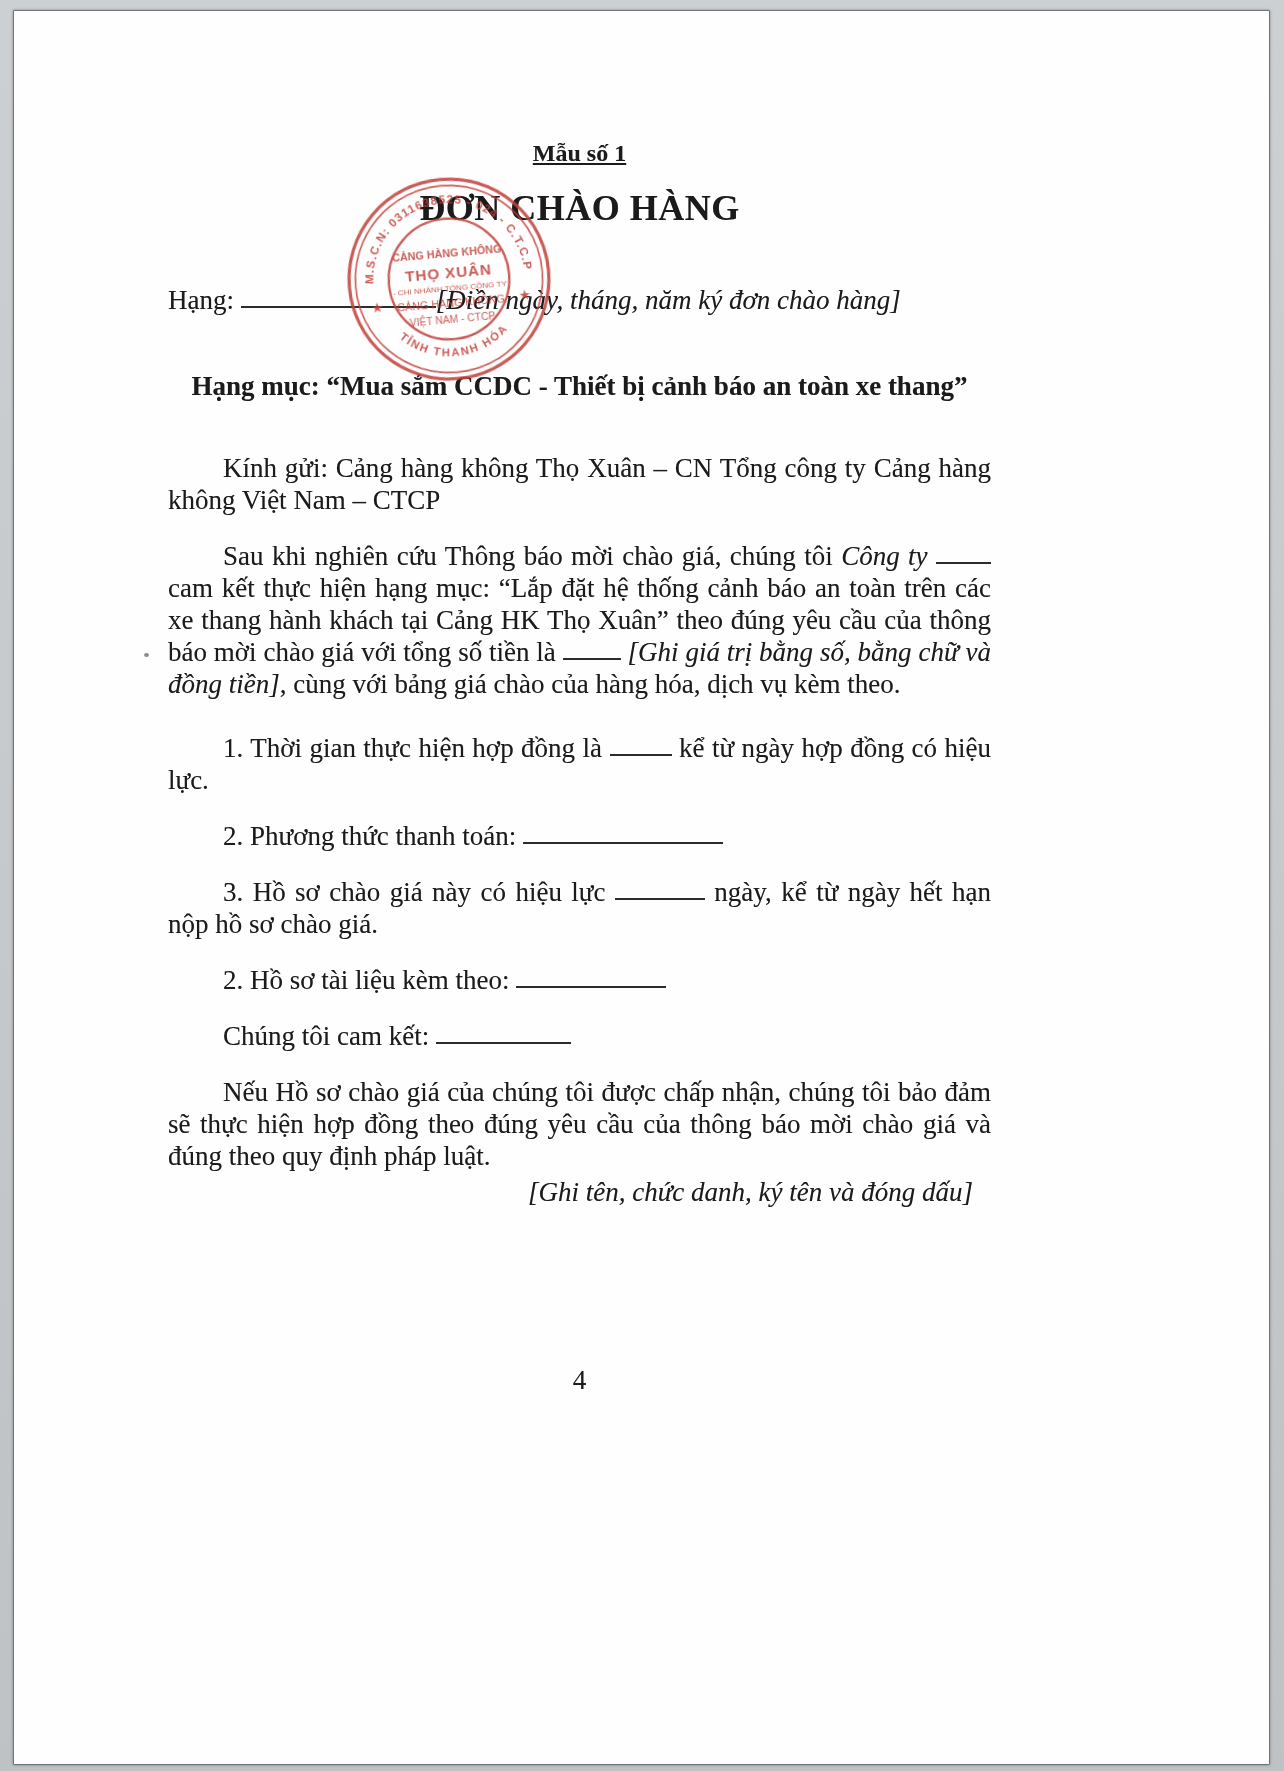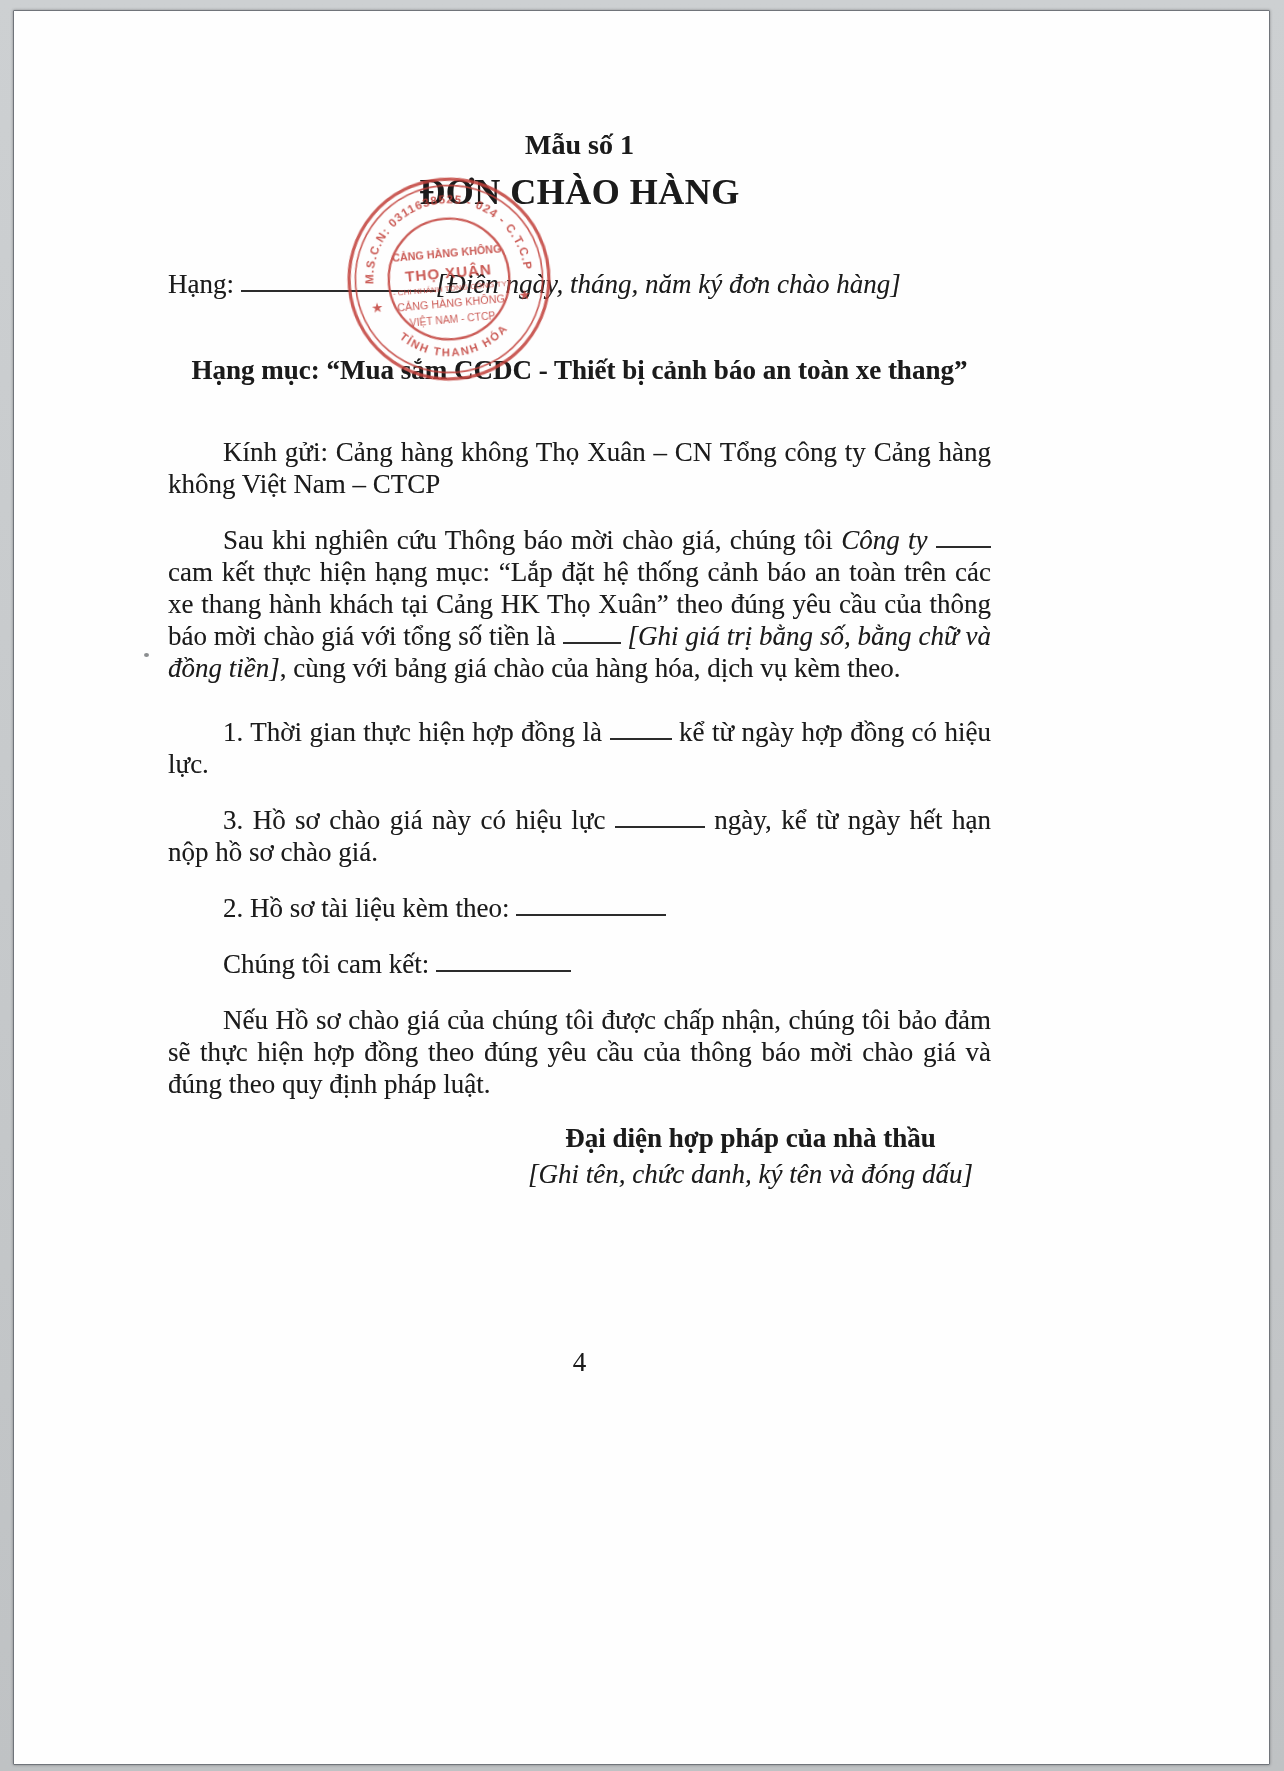--- a/index.html
+++ b/index.html
@@ -3,21 +3,21 @@
 <meta charset="utf-8">
 <style>
   html,body{margin:0;padding:0;width:1284px;height:1771px;overflow:hidden;
     background:#c6c9cb;font-family:"Liberation Serif",serif;}
   .scan-bg{position:relative;width:1284px;height:1771px;background:linear-gradient(180deg,#cdd0d2,#bfc2c4);}
   .page{position:absolute;left:13px;top:10px;width:1255px;height:1753px;
     background:#fefefe;border:1px solid #70747a;border-radius:1px;
     box-shadow:0 0 3px rgba(0,0,0,.35);}
   .content{position:relative;padding:108px 278px 0 154px;color:#1b1b1b;
     font-size:27px;line-height:32px;text-shadow:0 0 .6px rgba(20,20,20,.35);}
-  .form-label{font-weight:bold;font-size:28px;line-height:36px;text-align:center;margin:8px;}
+  .form-label{font-weight:bold;font-size:24px;line-height:36px;text-align:center;margin:16px;text-decoration:underline;}
   .doc-title{font-weight:bold;font-size:36px;line-height:42px;text-align:center;margin:4px 0 0;letter-spacing:.5px;}
   .para{margin:24px 0 0;text-indent:55px;text-align:justify;}
   .para span{text-indent:0;}
   p[data-name="date-line"]{margin-top:55px;text-indent:0;text-align:left;}
   p[data-name="subject-line"]{margin-top:54px;text-indent:0;text-align:center;font-weight:bold;}
   p[data-name="salutation"]{margin-top:50px;}
   p[data-name="intro-paragraph"]{margin-top:24px;}
   p[data-name="item-1"]{margin-top:32px;}
   p[data-name="signature-title"],p[data-name="signature-note"]{
     margin-left:345px;width:475px;text-align:center;text-indent:0;}
@@ -47,25 +47,25 @@
     <div class="content" data-name="document-content">
       <p class="form-label" data-name="form-number-label">Mẫu số 1</p>
       <p class="doc-title" data-name="document-title">ĐƠN CHÀO HÀNG</p>
 
       <div data-name="document-body" id="doc-body">
           <p class="para" data-name="date-line"><span data-name="text-segment">Hạng: </span><span class="blank" data-name="fill-in-blank" style="width: 195px;"></span><span class="it" data-name="text-segment">[Điền ngày, tháng, năm ký đơn chào hàng]</span></p>
           <p class="para" data-name="subject-line"><span data-name="text-segment">Hạng mục: “Mua sắm CCDC - Thiết bị cảnh báo an toàn xe thang”</span></p>
           <p class="para" data-name="salutation"><span data-name="text-segment">Kính gửi: Cảng hàng không Thọ Xuân – CN Tổng công ty Cảng hàng không Việt Nam – CTCP</span></p>
           <p class="para" data-name="intro-paragraph"><span data-name="text-segment">Sau khi nghiên cứu Thông báo mời chào giá, chúng tôi </span><span class="it" data-name="text-segment">Công ty </span><span class="blank" data-name="fill-in-blank" style="width: 55px;"></span><span data-name="text-segment"> cam kết thực hiện hạng mục: “Lắp đặt hệ thống cảnh báo an toàn trên các xe thang hành khách tại Cảng HK Thọ Xuân” theo đúng yêu cầu của thông báo mời chào giá với tổng số tiền là </span><span class="blank" data-name="fill-in-blank" style="width: 58px;"></span><span class="it" data-name="text-segment"> [Ghi giá trị bằng số, bằng chữ và đồng tiền]</span><span data-name="text-segment">, cùng với bảng giá chào của hàng hóa, dịch vụ kèm theo.</span></p>
           <p class="para" data-name="item-1"><span data-name="text-segment">1. Thời gian thực hiện hợp đồng là </span><span class="blank" data-name="fill-in-blank" style="width: 62px;"></span><span data-name="text-segment"> kể từ ngày hợp đồng có hiệu lực.</span></p>
+          <p class="para" data-name="item-2"><span data-name="text-segment">2. Phương thức thanh toán: </span><span class="blank" data-name="fill-in-blank" style="width: 200px;"></span></p>
           <p class="para" data-name="item-3"><span data-name="text-segment">3. Hồ sơ chào giá này có hiệu lực </span><span class="blank" data-name="fill-in-blank" style="width: 90px;"></span><span data-name="text-segment"> ngày, kể từ ngày hết hạn nộp hồ sơ chào giá.</span></p>
           <p class="para" data-name="item-4"><span data-name="text-segment">2. Hồ sơ tài liệu kèm theo: </span><span class="blank" data-name="fill-in-blank" style="width: 150px;"></span></p>
           <p class="para" data-name="commitment-intro"><span data-name="text-segment">Chúng tôi cam kết: </span><span class="blank" data-name="fill-in-blank" style="width: 135px;"></span></p>
           <p class="para" data-name="closing-paragraph"><span data-name="text-segment">Nếu Hồ sơ chào giá của chúng tôi được chấp nhận, chúng tôi bảo đảm sẽ thực hiện hợp đồng theo đúng yêu cầu của thông báo mời chào giá và đúng theo quy định pháp luật.</span></p>
-          <p class="para" data-name="signature-title"><span data-name="text-segment">Đại diện hợp pháp của nhà thầu</span></p>
           <p class="para" data-name="signature-note"><span class="it" data-name="text-segment">[Ghi tên, chức danh, ký tên và đóng dấu]</span></p>
         </div>
 
       <div class="page-number" data-name="page-number">4</div>
     </div>
 
     <div class="speck" data-name="scan-artifact"></div>
 
     <div class="stamp" data-name="company-stamp">
       <svg viewBox="0 0 240 240" width="216" height="216" data-name="stamp-graphic">

